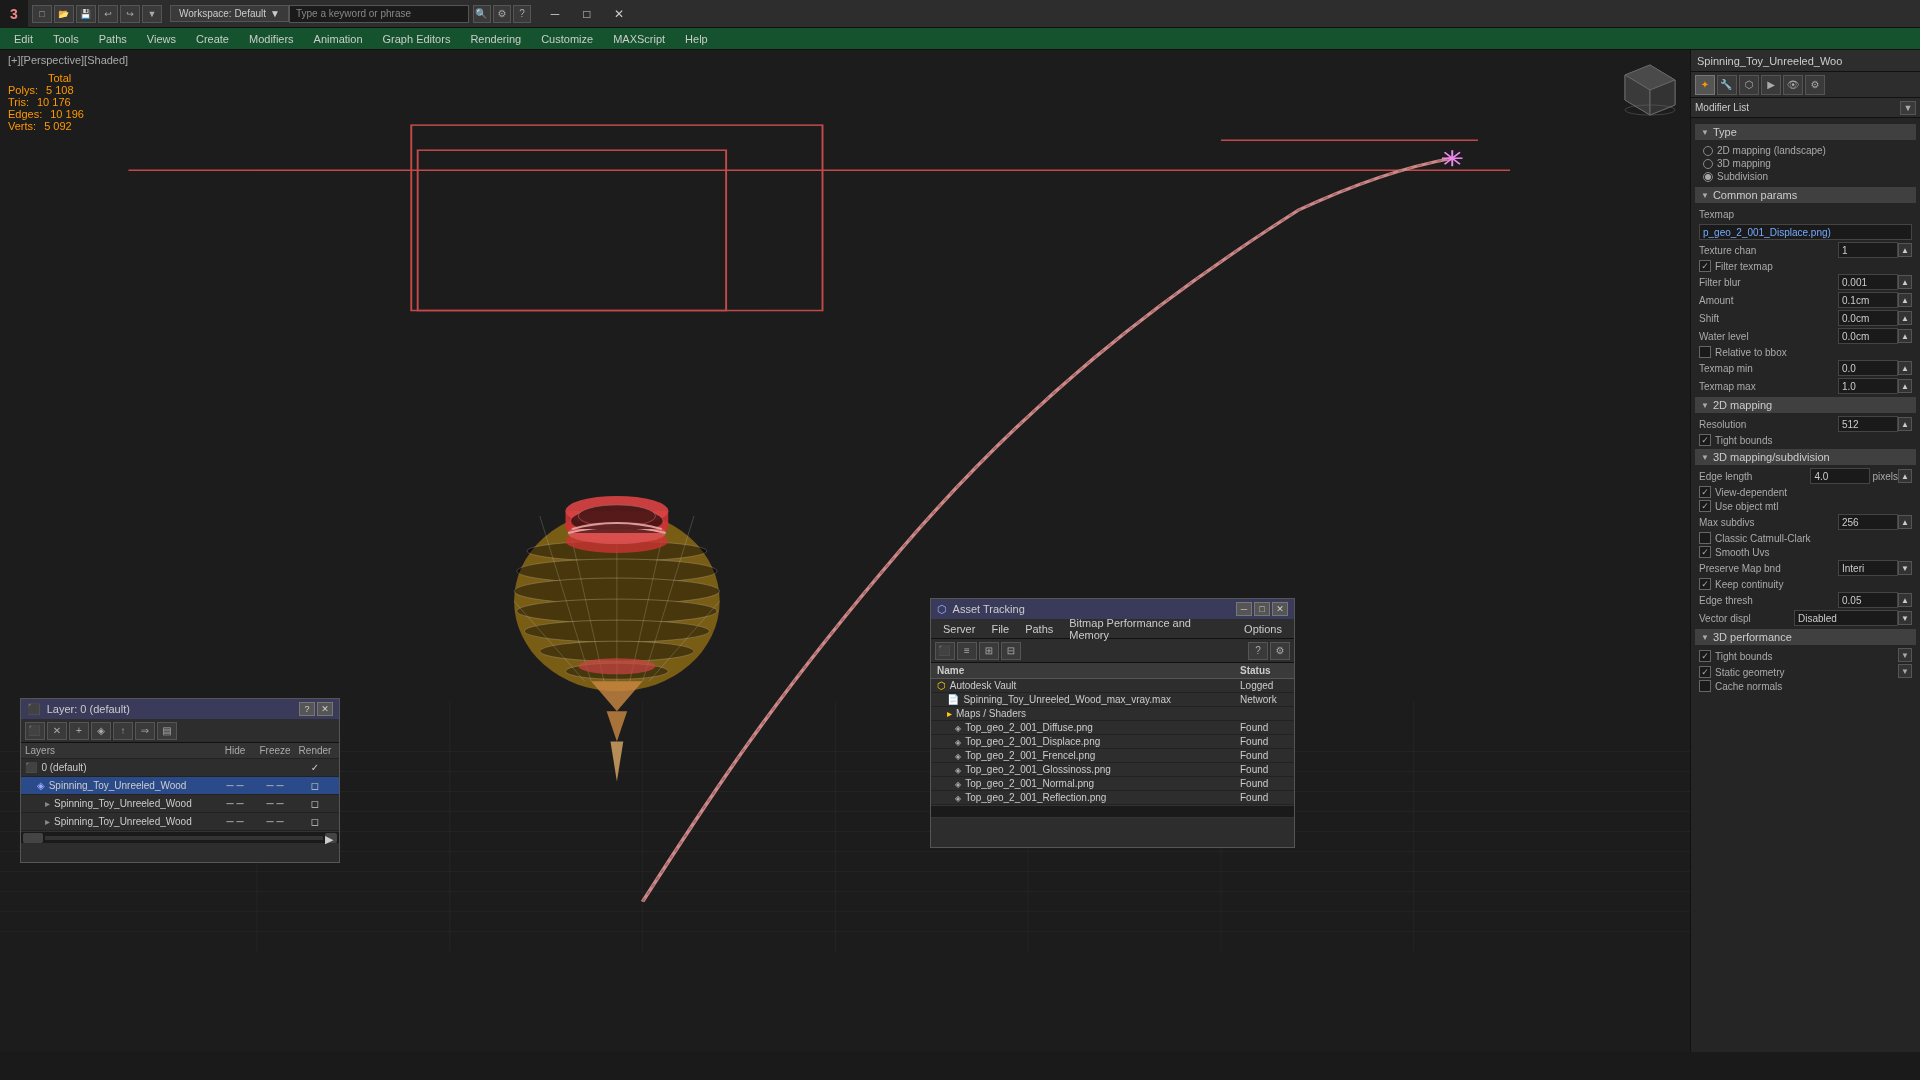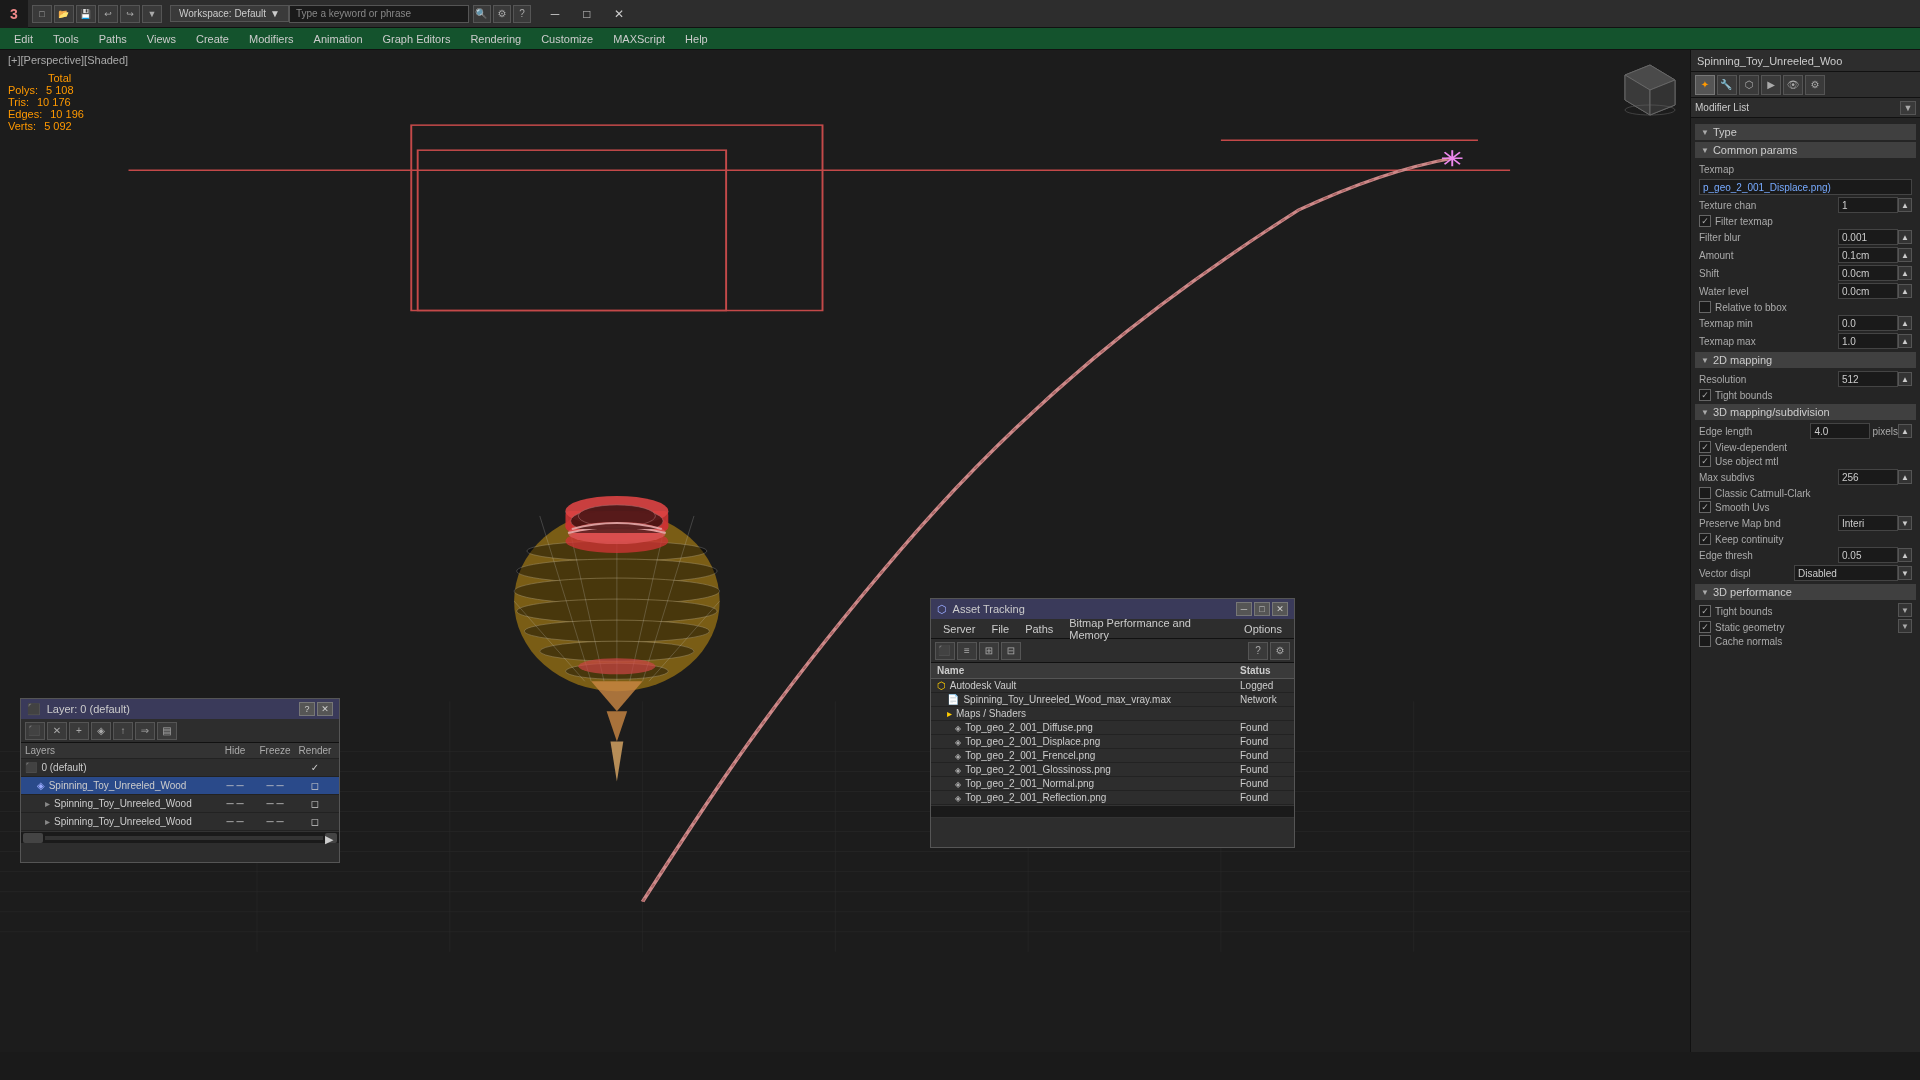--- a/index.html
+++ b/index.html
@@ -428,20 +428,34 @@
       <span style="font-size:10px; color:#ccc; flex:1;">Modifier List</span>
       <div style="width:16px;height:14px;background:#3a3a3a;border:1px solid #555;display:flex;align-items:center;justify-content:center;font-size:9px;color:#aaa;">▼</div>
     </div>
 
 
     <div id="params-panel">
 
       <div class="section-title">
         <span>Type</span>
       </div>
+      <div class="radio-group">
+        <div class="radio-row">
+          <div class="radio-dot"></div>
+          <span>2D mapping (landscape)</span>
+        </div>
+        <div class="radio-row">
+          <div class="radio-dot"></div>
+          <span>3D mapping</span>
+        </div>
+        <div class="radio-row">
+          <div class="radio-dot selected"></div>
+          <span>Subdivision</span>
+        </div>
+      </div>
 
       <div class="section-title">
         <span>Common params</span>
       </div>
       <div class="param-row">
         <span class="param-label">Texmap</span>
       </div>
       <div style="padding:1px 4px;">
         <div style="background:#1a1a1a;border:1px solid #444;height:16px;display:flex;align-items:center;padding:0 3px;font-size:10px;color:#7af;">p_geo_2_001_Displace.png)</div>
       </div>

